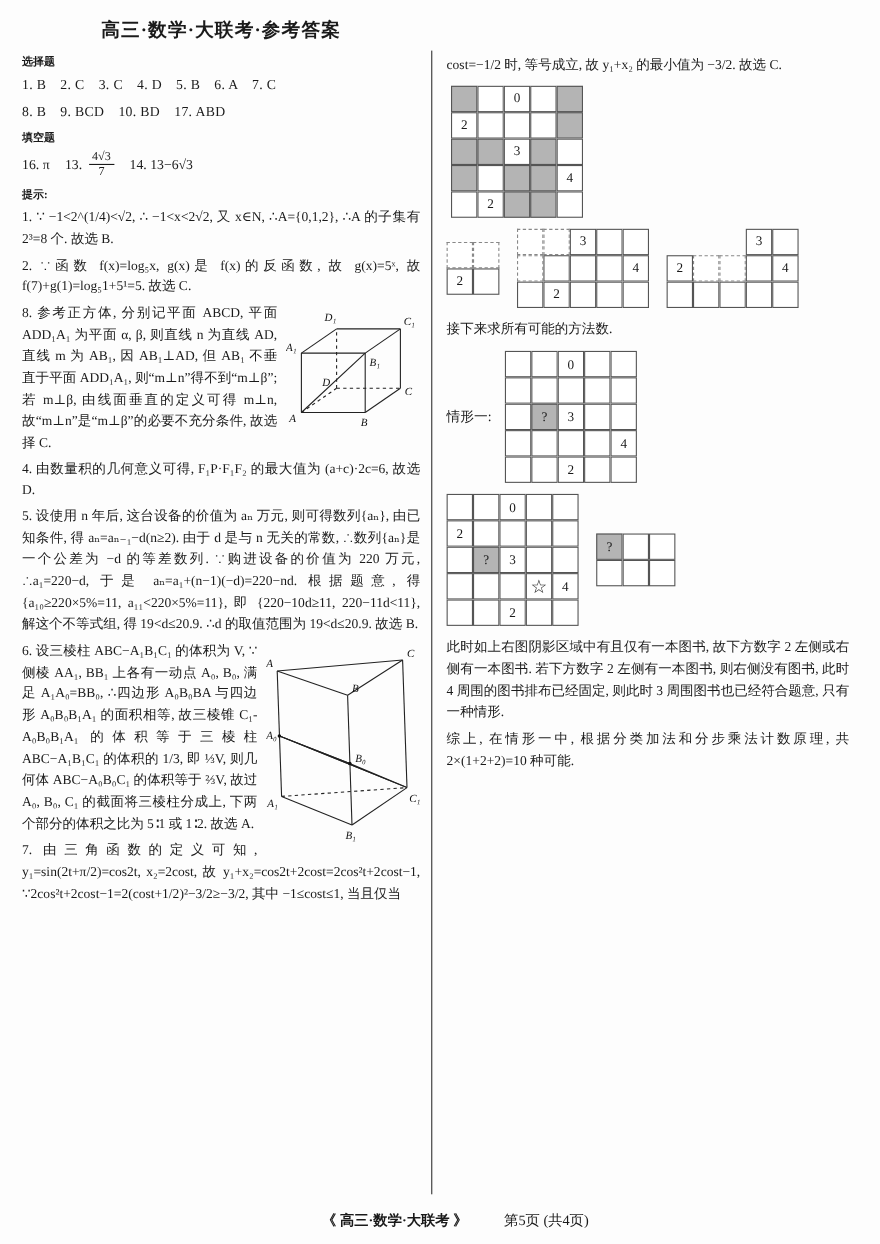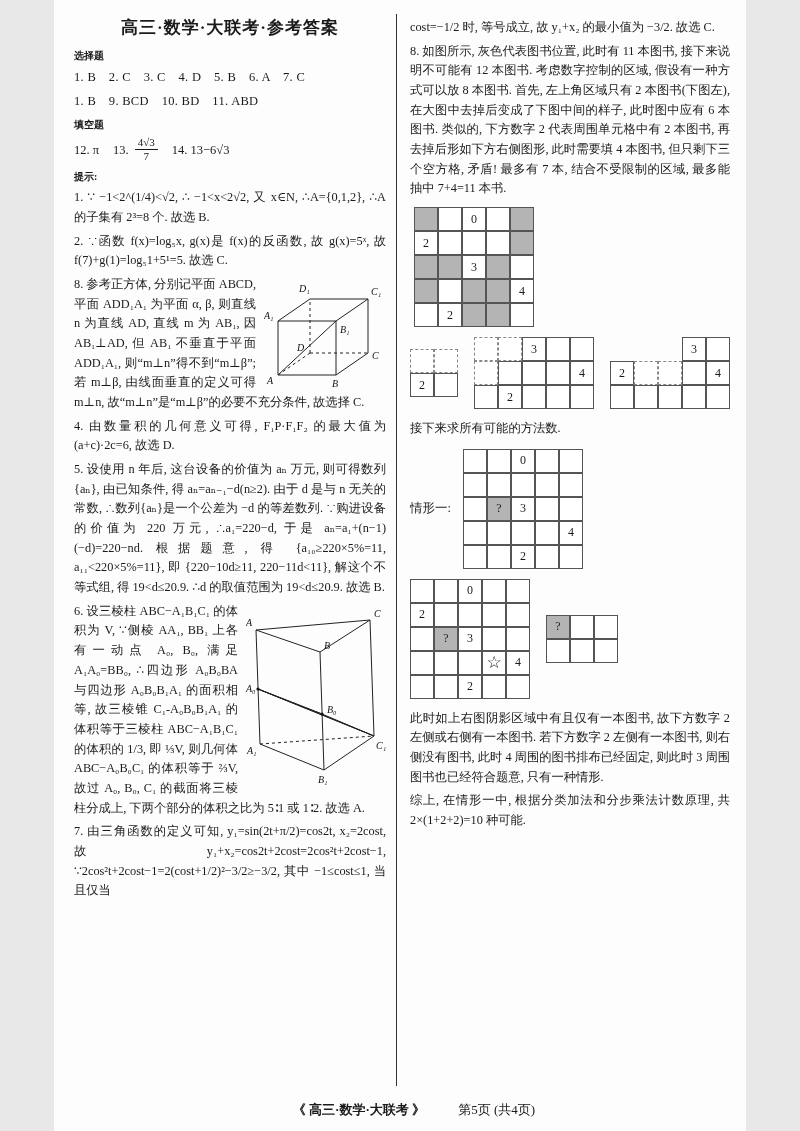--- a/index.html
+++ b/index.html
@@ -1,24 +1,24 @@
 <!DOCTYPE html>
 <html><head>
 <meta charset="utf-8">
 <style>
   html,body{margin:0;padding:0;background:#e8e8e8;}
   .page{
-    width:692px;height:1131px;background:#fdfdfd;position:relative;
+    width:800px;height:1131px;background:#fdfdfd;position:relative;
     font-family:"Liberation Serif","DejaVu Serif",serif;color:#1a1a1a;
     overflow:hidden;margin:0 auto;
   }
   .cols{display:flex;padding:14px 16px 0 20px;height:1072px;overflow:hidden;}
   .col{box-sizing:border-box;}
   .col.left{width:372px;padding-right:10px;}
-  .col.right{width:380px;border-left:1px solid #333;padding-left:13px;}
+  .col.right{width:380px;border-left:1px solid #333;padding-left:13px;margin-top:32px;}
   h1.title{font-size:17px;text-align:center;margin:2px 0 10px;font-weight:bold;letter-spacing:1px;}
   .sec{font-weight:bold;font-size:10px;margin:7px 0 3px;}
   p{margin:4px 0;font-size:12.3px;line-height:1.6;text-align:justify;}
   .answers{font-size:12.5px;letter-spacing:.3px;}
   .blank-row{display:flex;align-items:center;gap:14px;font-size:12.5px;}
   .frac{display:inline-flex;flex-direction:column;align-items:center;vertical-align:middle;font-size:11px;line-height:1.2;margin-left:-8px;}
   .frac .num{border-bottom:1px solid #1a1a1a;padding:0 3px;}
   .fig-float{float:right;margin:2px 0 4px 8px;}
   svg line,svg path,svg polygon{stroke:#222;}
   svg text{font-size:10px;font-style:italic;fill:#111;font-family:"Liberation Serif",serif;}
@@ -45,25 +45,25 @@
 <body>
 
 <div class="page">
   <div class="cols">
 
     <div class="col left">
       <h1 class="title">高三·数学·大联考·参考答案</h1>
 
       <div class="sec">选择题</div>
       <p class="answers">1. B　2. C　3. C　4. D　5. B　6. A　7. C</p>
-      <p class="answers">1. B　9. BCD　10. BD　11. ABD</p>
+      <p class="answers">8. B　9. BCD　10. BD　17. ABD</p>
 
       <div class="sec">填空题</div>
       <p class="blank-row">
-        <span>12. π</span>
+        <span>16. π</span>
         <span>13.</span>
         <span class="frac">
           <span class="num">4√3</span>
           <span class="den">7</span>
         </span>
         <span>14. 13−6√3</span>
       </p>
 
       <div class="sec">提示:</div>
 
@@ -126,21 +126,20 @@
           <text x="130" y="145">C₁</text>
         </svg>
         <p>6. 设三棱柱 ABC−A₁B₁C₁ 的体积为 V, ∵侧棱 AA₁, BB₁ 上各有一动点 A₀, B₀, 满足 A₁A₀=BB₀, ∴四边形 A₀B₀BA 与四边形 A₀B₀B₁A₁ 的面积相等, 故三棱锥 C₁-A₀B₀B₁A₁ 的体积等于三棱柱 ABC−A₁B₁C₁ 的体积的 1/3, 即 ⅓V, 则几何体 ABC−A₀B₀C₁ 的体积等于 ⅔V, 故过 A₀, B₀, C₁ 的截面将三棱柱分成上, 下两个部分的体积之比为 5∶1 或 1∶2. 故选 A.</p>
       </div>
 
       <p>7. 由三角函数的定义可知, y₁=sin(2t+π/2)=cos2t, x₂=2cost, 故 y₁+x₂=cos2t+2cost=2cos²t+2cost−1, ∵2cos²t+2cost−1=2(cost+1/2)²−3/2≥−3/2, 其中 −1≤cost≤1, 当且仅当</p>
     </div>
 
     <div class="col right">
       <p>cost=−1/2 时, 等号成立, 故 y₁+x₂ 的最小值为 −3/2. 故选 C.</p>
-      <p>8. 如图所示, 灰色代表图书位置, 此时有 11 本图书, 接下来说明不可能有 12 本图书. 考虑数字控制的区域, 假设有一种方式可以放 8 本图书. 首先, 左上角区域只有 2 本图书(下图左), 在大图中去掉后变成了下图中间的样子, 此时图中应有 6 本图书. 类似的, 下方数字 2 代表周围单元格中有 2 本图书, 再去掉后形如下方右侧图形, 此时需要填 4 本图书, 但只剩下三个空方格, 矛盾! 最多有 7 本, 结合不受限制的区域, 最多能抽中 7+4=11 本书.</p>
 
       <div class="figwrap">
         <div class="grid" style="grid-template-columns: repeat(5, 24px);">
             <div class="gcell gray" style="height: 24px;"></div>
             <div class="gcell" style="height: 24px;"></div>
             <div class="gcell" style="height: 24px;">0</div>
             <div class="gcell" style="height: 24px;"></div>
             <div class="gcell gray" style="height: 24px;"></div>
             <div class="gcell" style="height: 24px;">2</div>
             <div class="gcell" style="height: 24px;"></div>

